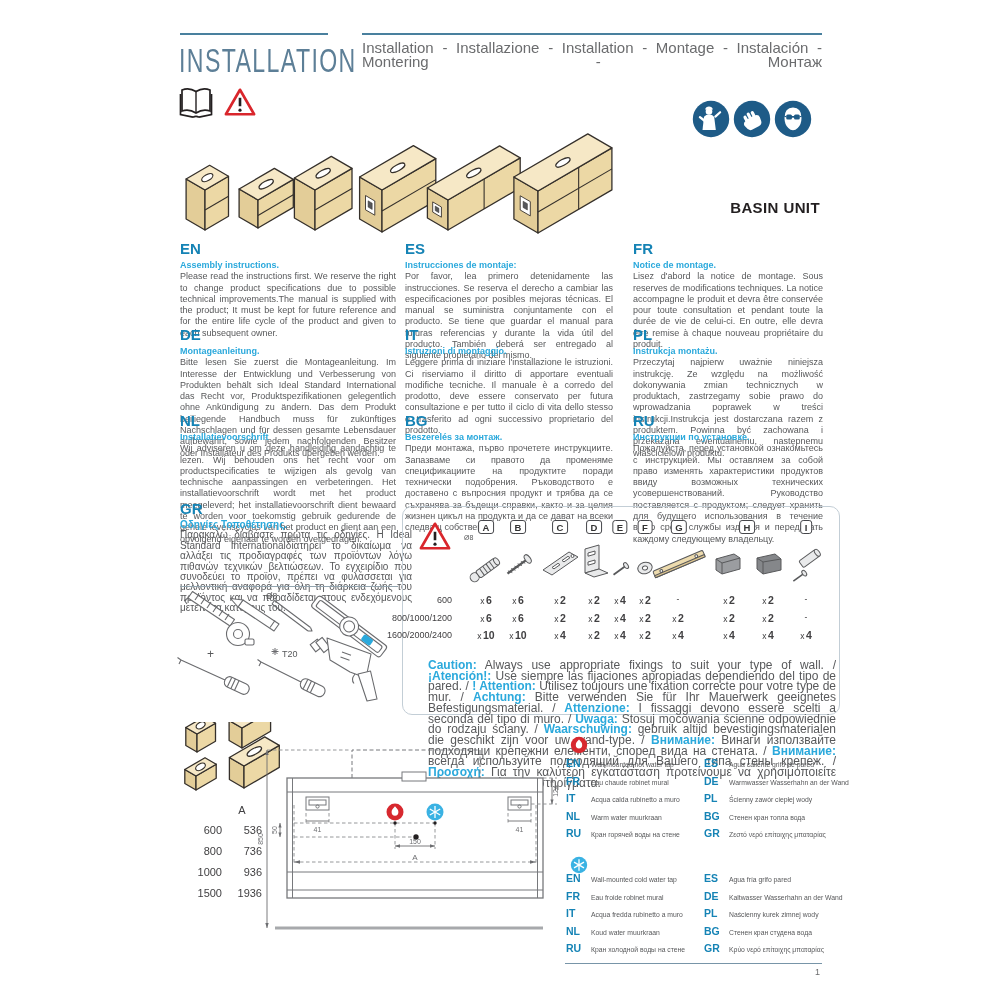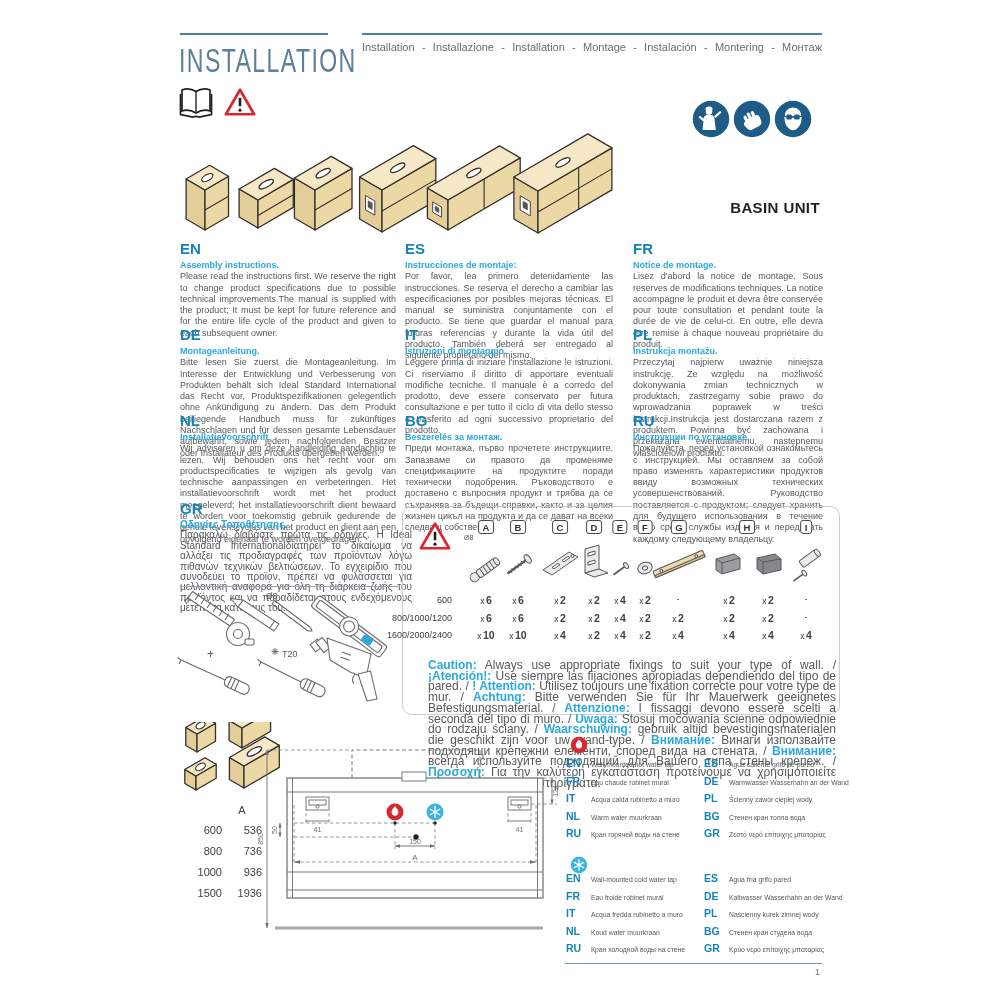--- a/index.html
+++ b/index.html
@@ -5,21 +5,21 @@
   html,body{margin:0;padding:0;background:#e8e8e8;}
   .page{position:relative;width:1000px;height:1000px;background:#ffffff;
         font-family:"Liberation Sans",sans-serif;overflow:hidden;margin:0 auto;}
   .abs{position:absolute;}
   .hrule{position:absolute;background:#49809e;}
   .left-rule{left:180px;top:33px;width:148px;height:2px;}
   .right-rule{left:362px;top:33px;width:460px;height:1.5px;}
   .title{position:absolute;left:179px;top:42px;margin:0;font-size:33px;font-weight:400;
          color:#5d7f97;letter-spacing:2px;white-space:nowrap;
          transform:scale(0.70,1);transform-origin:left top;}
-  .lang-lines{position:absolute;left:362px;top:41px;width:460px;font-size:11px;
+  .lang-lines{position:absolute;left:362px;top:41px;width:460px;font-size:15px;
               line-height:13.5px;color:#6b6c6e;}
   .lang-lines p{margin:0;text-align:justify;text-align-last:justify;}
   .basin-label{position:absolute;right:180px;top:199px;font-size:15px;font-weight:bold;
                color:#231f20;letter-spacing:0.4px;}
   .section{position:absolute;}
   .sec-code{font-size:15px;font-weight:bold;color:#1583b5;margin:0 0 3px 0;}
   .sec-sub{font-size:9px;font-weight:bold;color:#2ba9dc;margin:0;line-height:11.3px;}
   .sec-body{font-size:9px;color:#57585a;margin:0;line-height:11.3px;text-align:justify;}
   .sec-GR .sec-sub,.sec-GR .sec-body{font-size:10px;line-height:10.4px;}
   .gr-divider{position:absolute;left:180px;top:586px;width:218px;height:1px;background:#93a5b0;}

